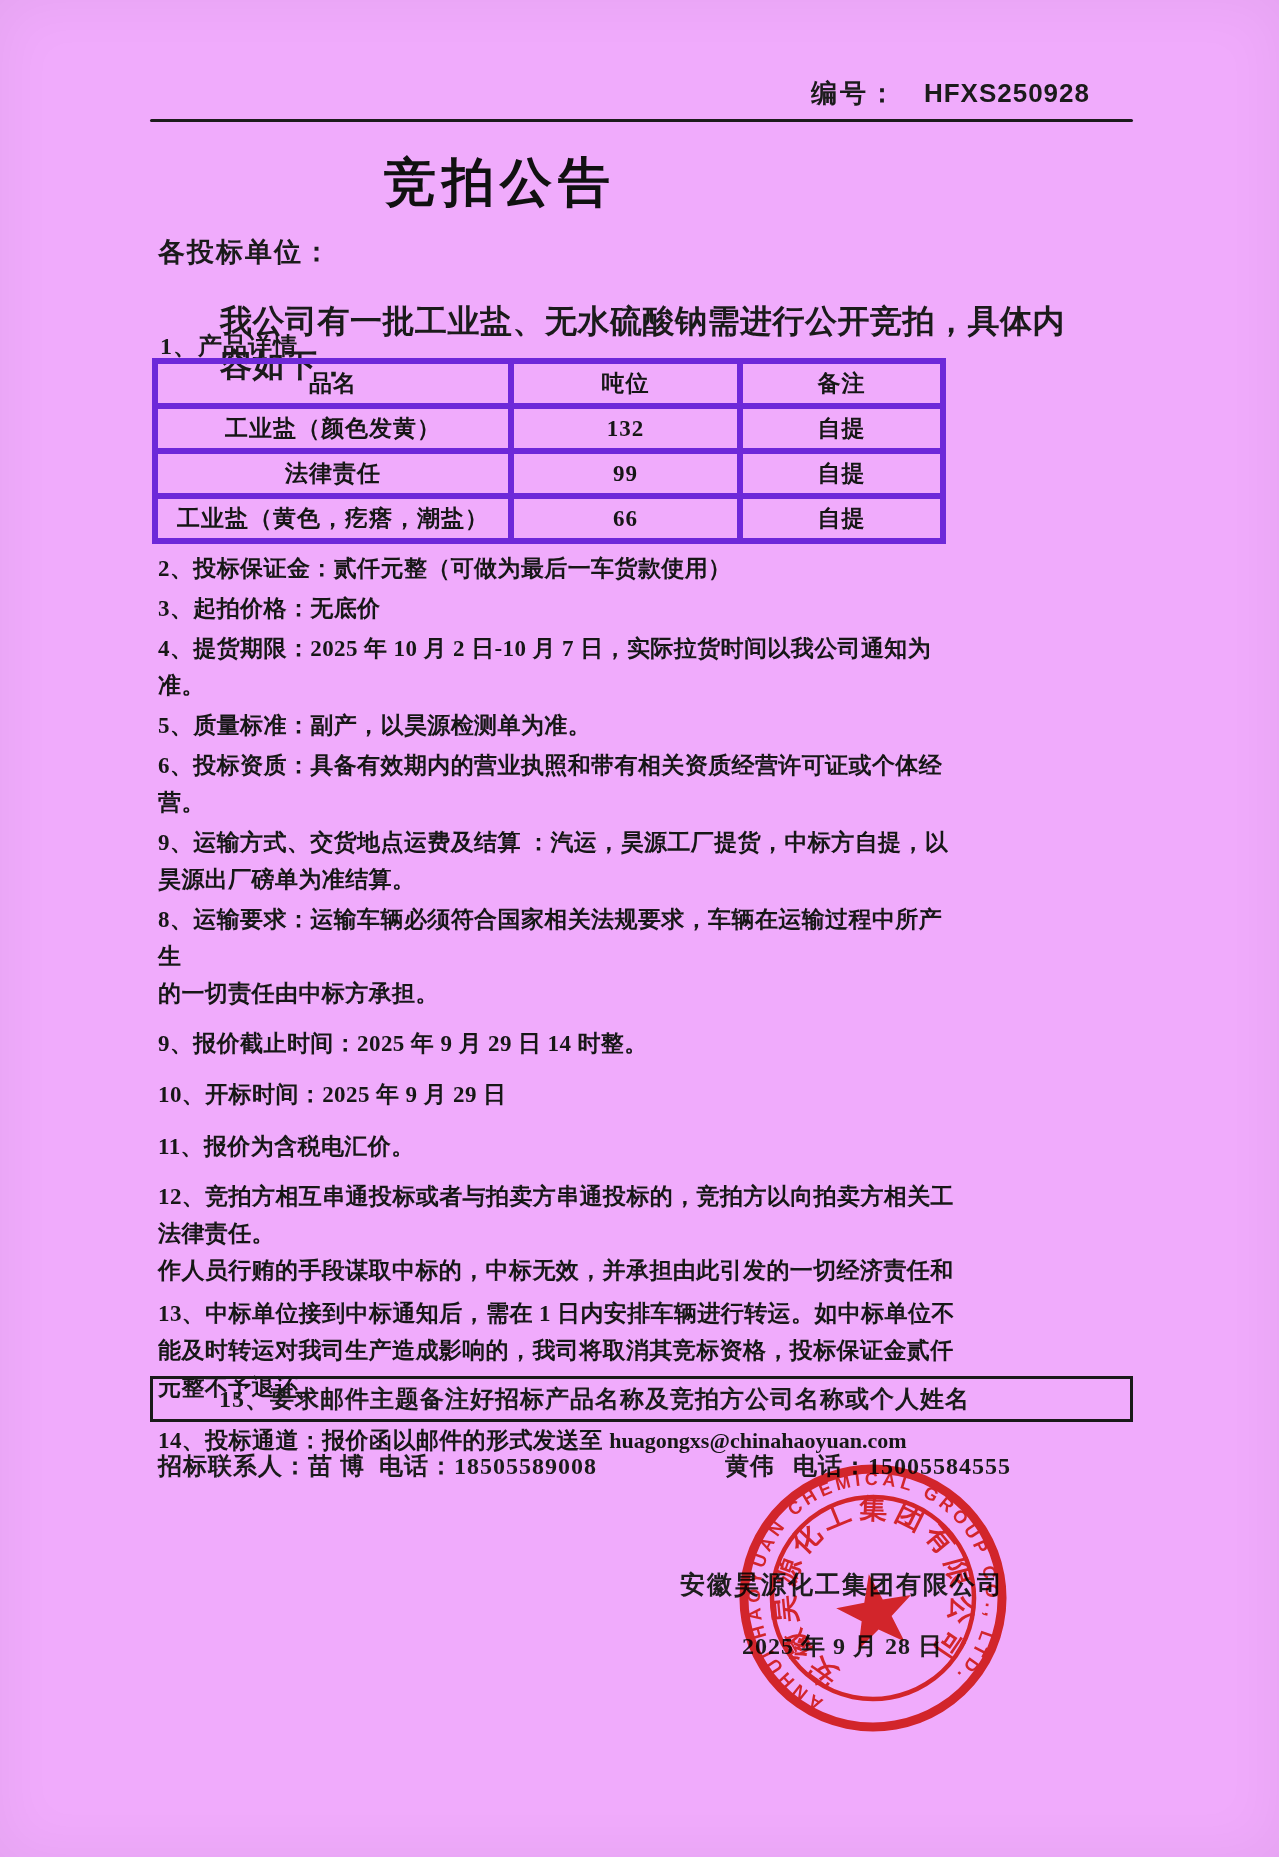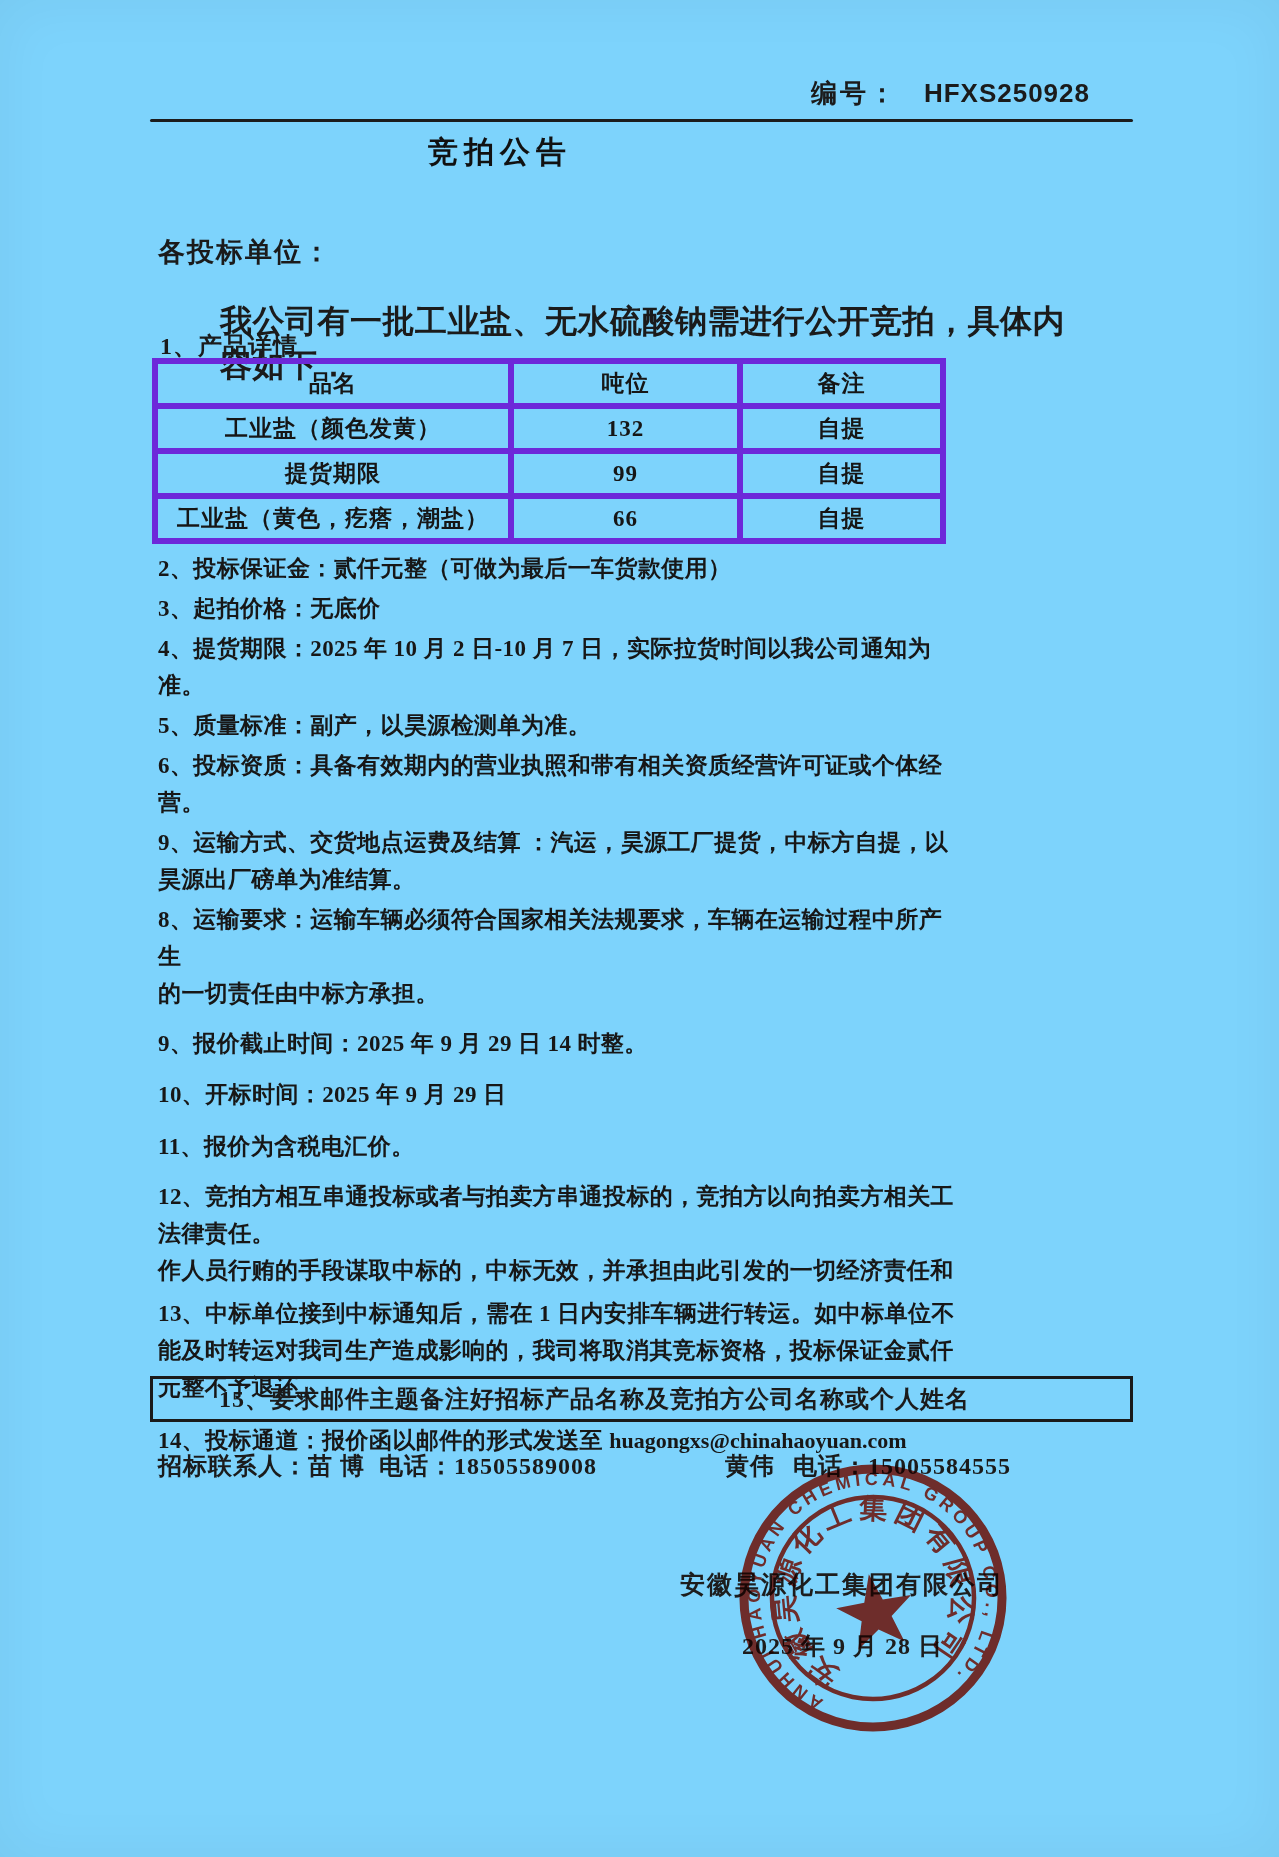--- a/index.html
+++ b/index.html
@@ -1,40 +1,40 @@
 <!DOCTYPE html>
 <html><head>
 <meta charset="utf-8">
 <style>
   html,body{margin:0;padding:0;background:#e9e9e7;}
   .page{
     position:relative;
     width:1279px;height:1857px;
     margin:0 auto;
-    background:#7dd3fc;
+    background:#f0abfc;
     overflow:hidden;
     box-shadow:inset 0 0 60px rgba(0,0,0,.05);
     font-family:"Liberation Serif","DejaVu Serif",serif;
     color:#1b1b1b;
   }
   
   .doc-code{
     position:absolute;top:76px;left:560px;width:530px;
     text-align:right;font-size:26px;font-weight:700;
     font-family:"Liberation Sans","DejaVu Sans",sans-serif;
     letter-spacing:1px;white-space:nowrap;
   }
   .doc-code .lbl{margin-right:26px;letter-spacing:3px;}
   .rule{
     position:absolute;top:119px;left:150px;width:983px;height:3px;
     background:#1c1c1c;border-radius:2px;
   }
   .title{
-    position:absolute;top:132px;left:220px;width:560px;margin:0;
-    text-align:center;font-size:30px;font-weight:900;letter-spacing:6px;
+    position:absolute;top:148px;left:220px;width:560px;margin:0;
+    text-align:center;font-size:52px;font-weight:900;letter-spacing:6px;
     color:#111;
   }
   .salutation{
     position:absolute;top:234px;left:158px;
     font-size:27px;font-weight:600;letter-spacing:2px;
   }
   .intro{
     position:absolute;top:288px;left:208px;width:860px;margin:12px;
     font-size:32px;font-weight:600;letter-spacing:.5px;
   }
@@ -137,21 +137,21 @@
         <th>品名</th>
         <th>吨位</th>
         <th>备注</th>
       </tr>
       <tr>
         <td>工业盐（颜色发黄）</td>
         <td>132</td>
         <td>自提</td>
       </tr>
       <tr>
-        <td>提货期限</td>
+        <td>法律责任</td>
         <td>99</td>
         <td>自提</td>
       </tr>
       <tr>
         <td>工业盐（黄色，疙瘩，潮盐）</td>
         <td>66</td>
         <td>自提</td>
       </tr>
     </tbody>
   </table>

